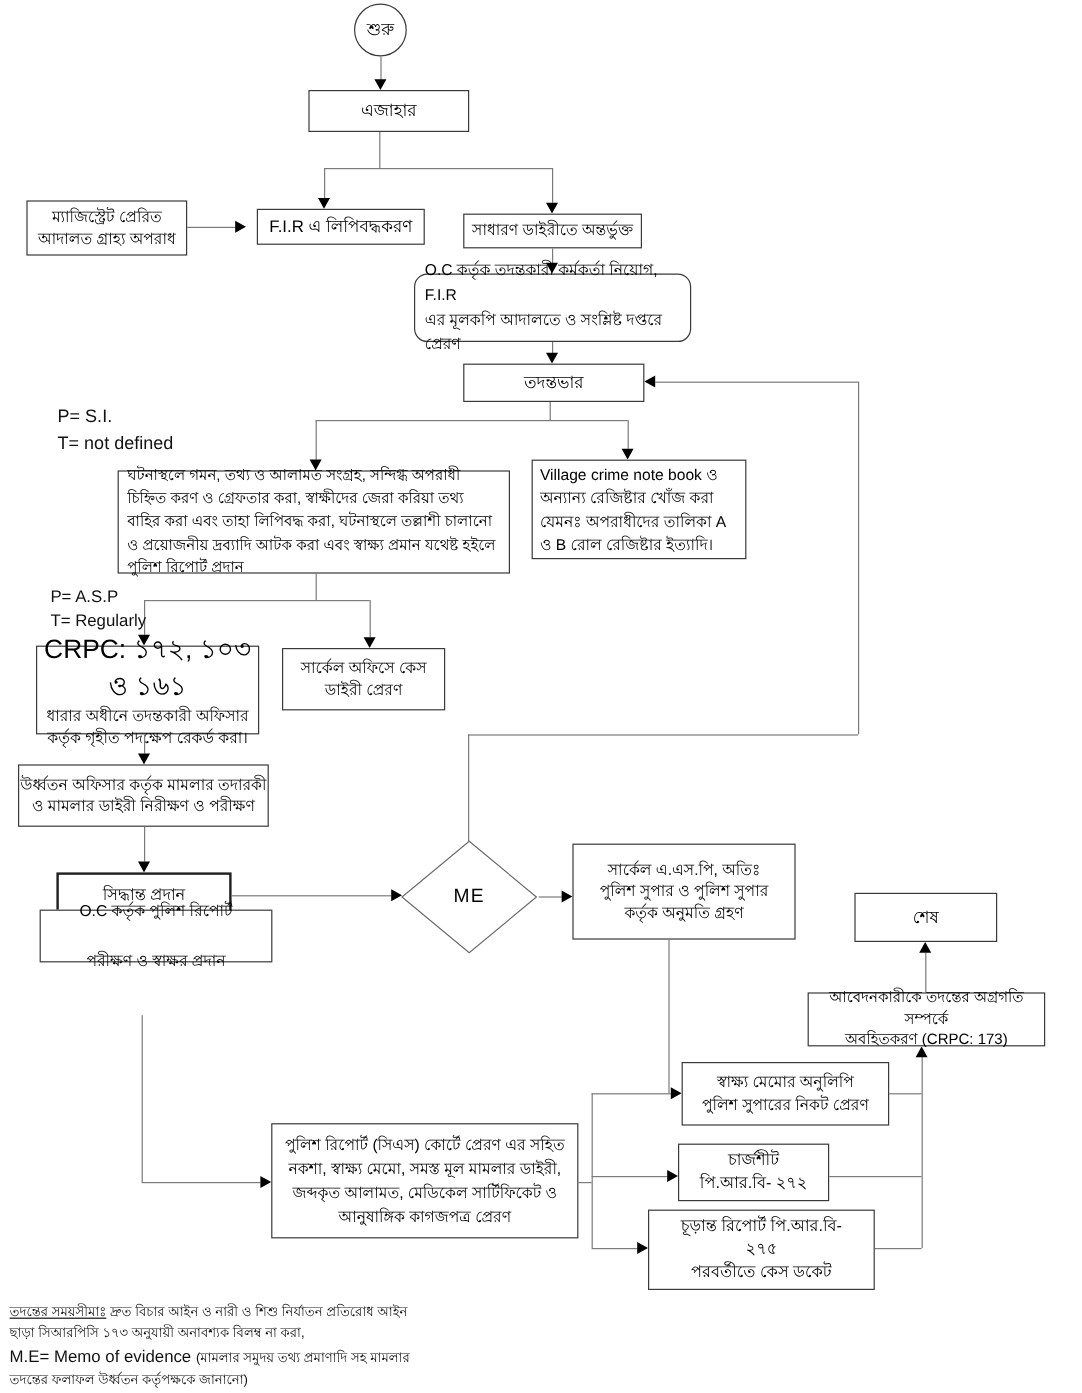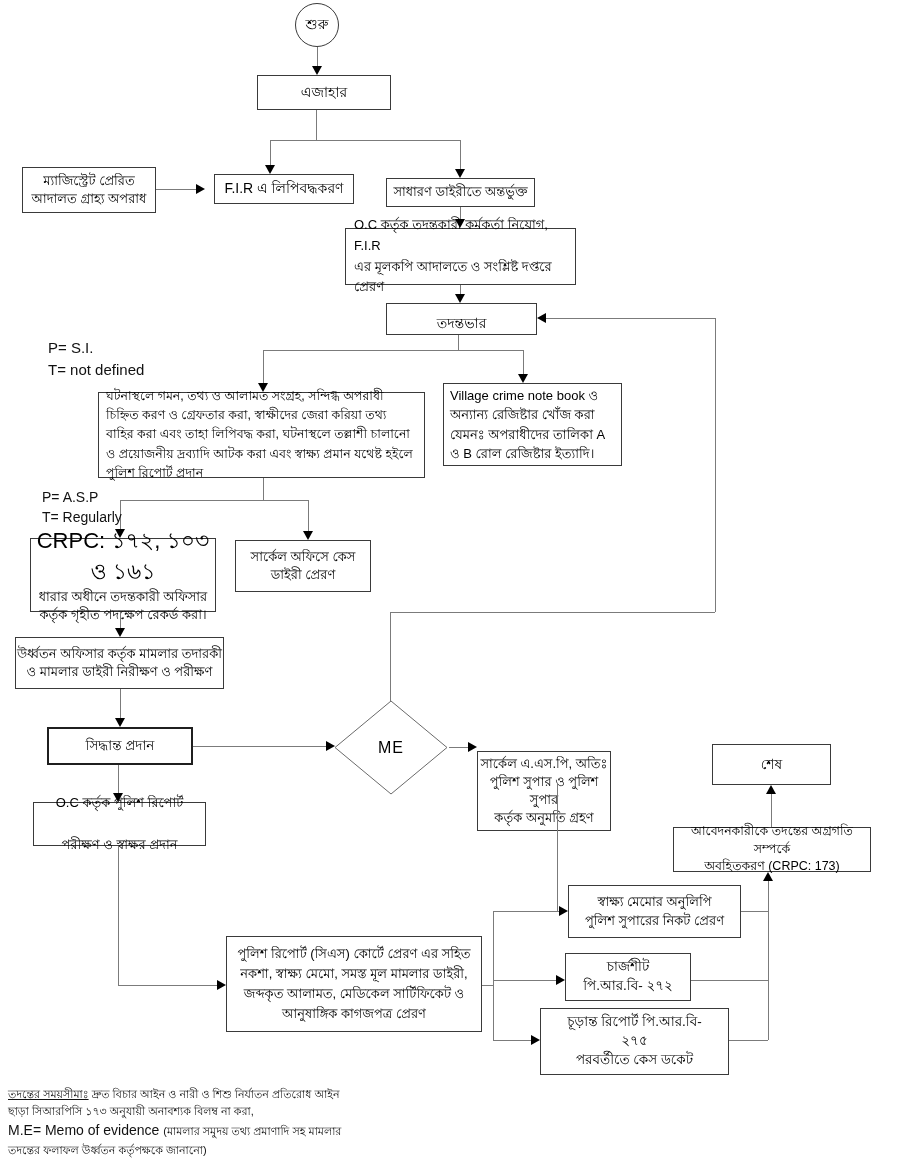--- a/index.html
+++ b/index.html
@@ -62,28 +62,28 @@
   <div class="box" style="left:214px;top:174px;width:140px;height:30px;font-size:14px;">
     <span>F.I.R এ লিপিবদ্ধকরণ</span>
   </div>
 
   <div class="box" style="left:386px;top:178px;width:149px;height:29px;">
     <span>সাধারণ ডাইরীতে অন্তর্ভুক্ত</span>
   </div>
   <div class="vl" style="left:460px;top:207px;height:13px;"></div>
   <div class="ar down" style="left:455px;top:219px;"></div>
 
-  <div class="box leftal" style="left:345px;top:228px;width:231px;height:57px;padding:4px 8px;line-height:1.6;">
+  <div class="box leftal" style="left:345px;top:228px;width:231px;height:57px;padding:4px 8px;line-height:1.6;border-radius:11px;">
     <span>O.C কর্তৃক তদন্তকারী কর্মকর্তা নিয়োগ, F.I.R</span>
     <span>এর মূলকপি আদালতে ও সংশ্লিষ্ট দপ্তরে প্রেরণ</span>
   </div>
   <div class="vl" style="left:460px;top:285px;height:10px;"></div>
   <div class="ar down" style="left:455px;top:294px;"></div>
 
-  <div class="box" style="left:386px;top:303px;width:151px;height:32px;font-size:14px;justify-content:flex-end;">
+  <div class="box" style="left:386px;top:303px;width:151px;height:32px;font-size:14px;">
     <span>তদন্তভার</span>
   </div>
 
   <div class="ar left" style="left:537px;top:313px;"></div>
   <div class="hl" style="left:546px;top:318px;width:169px;"></div>
   <div class="vl" style="left:715px;top:318px;height:294px;"></div>
   <div class="hl" style="left:390px;top:612px;width:325px;"></div>
   <div class="vl" style="left:390px;top:612px;height:89px;"></div>
 
   <div class="vl" style="left:458px;top:335px;height:15px;"></div>
@@ -147,33 +147,33 @@
 
   <div class="diamond" style="left:333px;top:700px;width:116px;height:95px;">
     <svg width="116" height="95" viewBox="0 0 116 95">
       <polygon points="58,1 114,47.5 58,94 2,47.5" fill="#ffffff" stroke="#6a6a6a" stroke-width="1"></polygon>
     </svg>
     <span class="dlabel">ME</span>
   </div>
   <div class="hl" style="left:449px;top:747px;width:19px;"></div>
   <div class="ar right" style="left:468px;top:742px;"></div>
 
-  <div class="box" style="left:477px;top:703px;width:134px;height:80px;margin-top:48px;">
+  <div class="box" style="left:477px;top:703px;width:186px;height:80px;">
     <span>সার্কেল এ.এস.পি, অতিঃ</span>
     <span>পুলিশ সুপার ও পুলিশ সুপার</span>
     <span>কর্তৃক অনুমতি গ্রহণ</span>
   </div>
 
   <div class="box" style="left:712px;top:744px;width:119px;height:41px;font-size:14px;">
     <span>শেষ</span>
   </div>
 
   <div class="vl" style="left:118px;top:765px;height:28px;"></div>
   <div class="ar down" style="left:113px;top:793px;"></div>
-  <div class="box" style="left:33px;top:802px;width:173px;height:44px;gap:23px;">
+  <div class="box" style="left:33px;top:758px;width:194px;height:44px;gap:23px;">
     <span>O.C কর্তৃক পুলিশ রিপোর্ট</span>
     <span>পরীক্ষণ ও স্বাক্ষর প্রদান</span>
   </div>
 
   <div class="box" style="left:673px;top:827px;width:198px;height:45px;font-size:12.5px;">
     <span>আবেদনকারীকে তদন্তের অগ্রগতি সম্পর্কে</span>
     <span>অবহিতকরণ (CRPC: 173)</span>
   </div>
   <div class="vl" style="left:771px;top:794px;height:33px;"></div>
   <div class="ar up" style="left:766px;top:785px;"></div>

